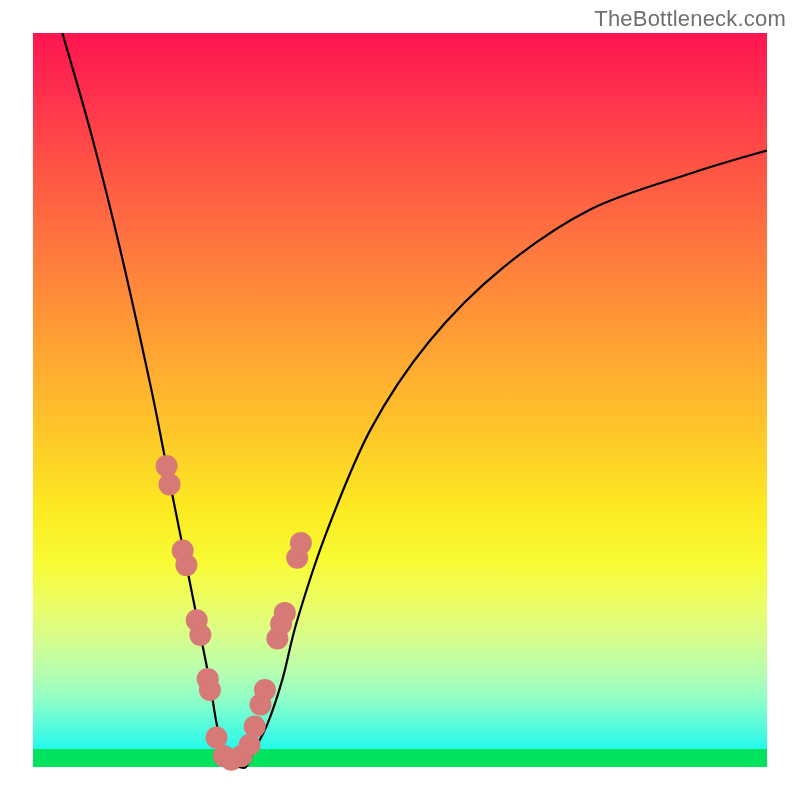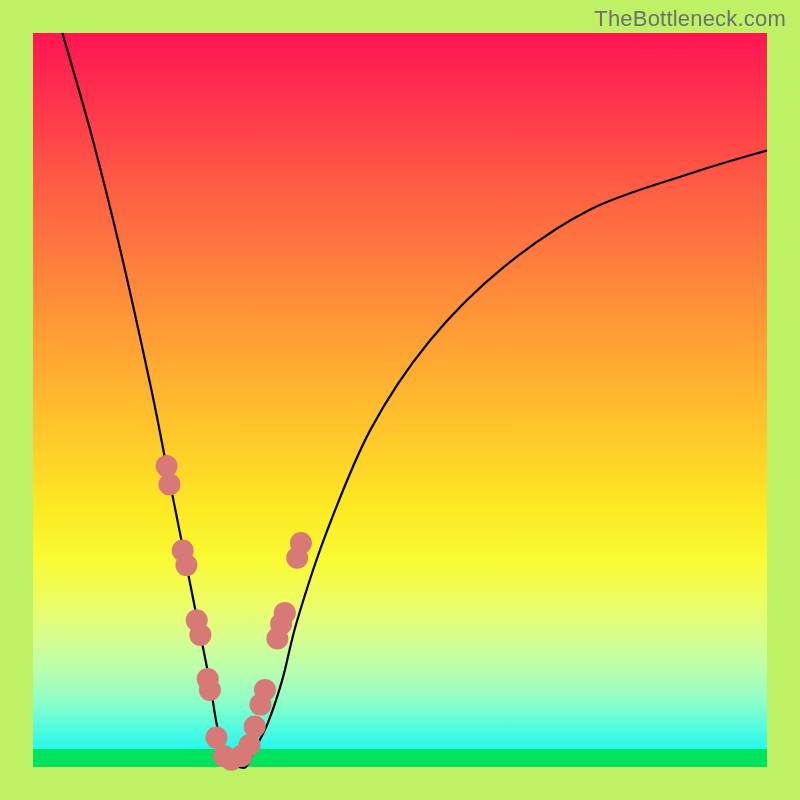--- a/index.html
+++ b/index.html
@@ -8,21 +8,21 @@
     width: 800px;
     height: 800px;
     overflow: hidden;
     background: #000;
     font-family: Arial, Helvetica, sans-serif;
   }
   .frame {
     position: relative;
     width: 800px;
     height: 800px;
-    background: #bef264;
+    background: #ffffff;
     text-decoration: underline;
   }
   .plot-area {
     position: absolute;
     left: 33px;
     top: 33px;
     width: 734px;
     height: 734px;
     
     background: linear-gradient(

